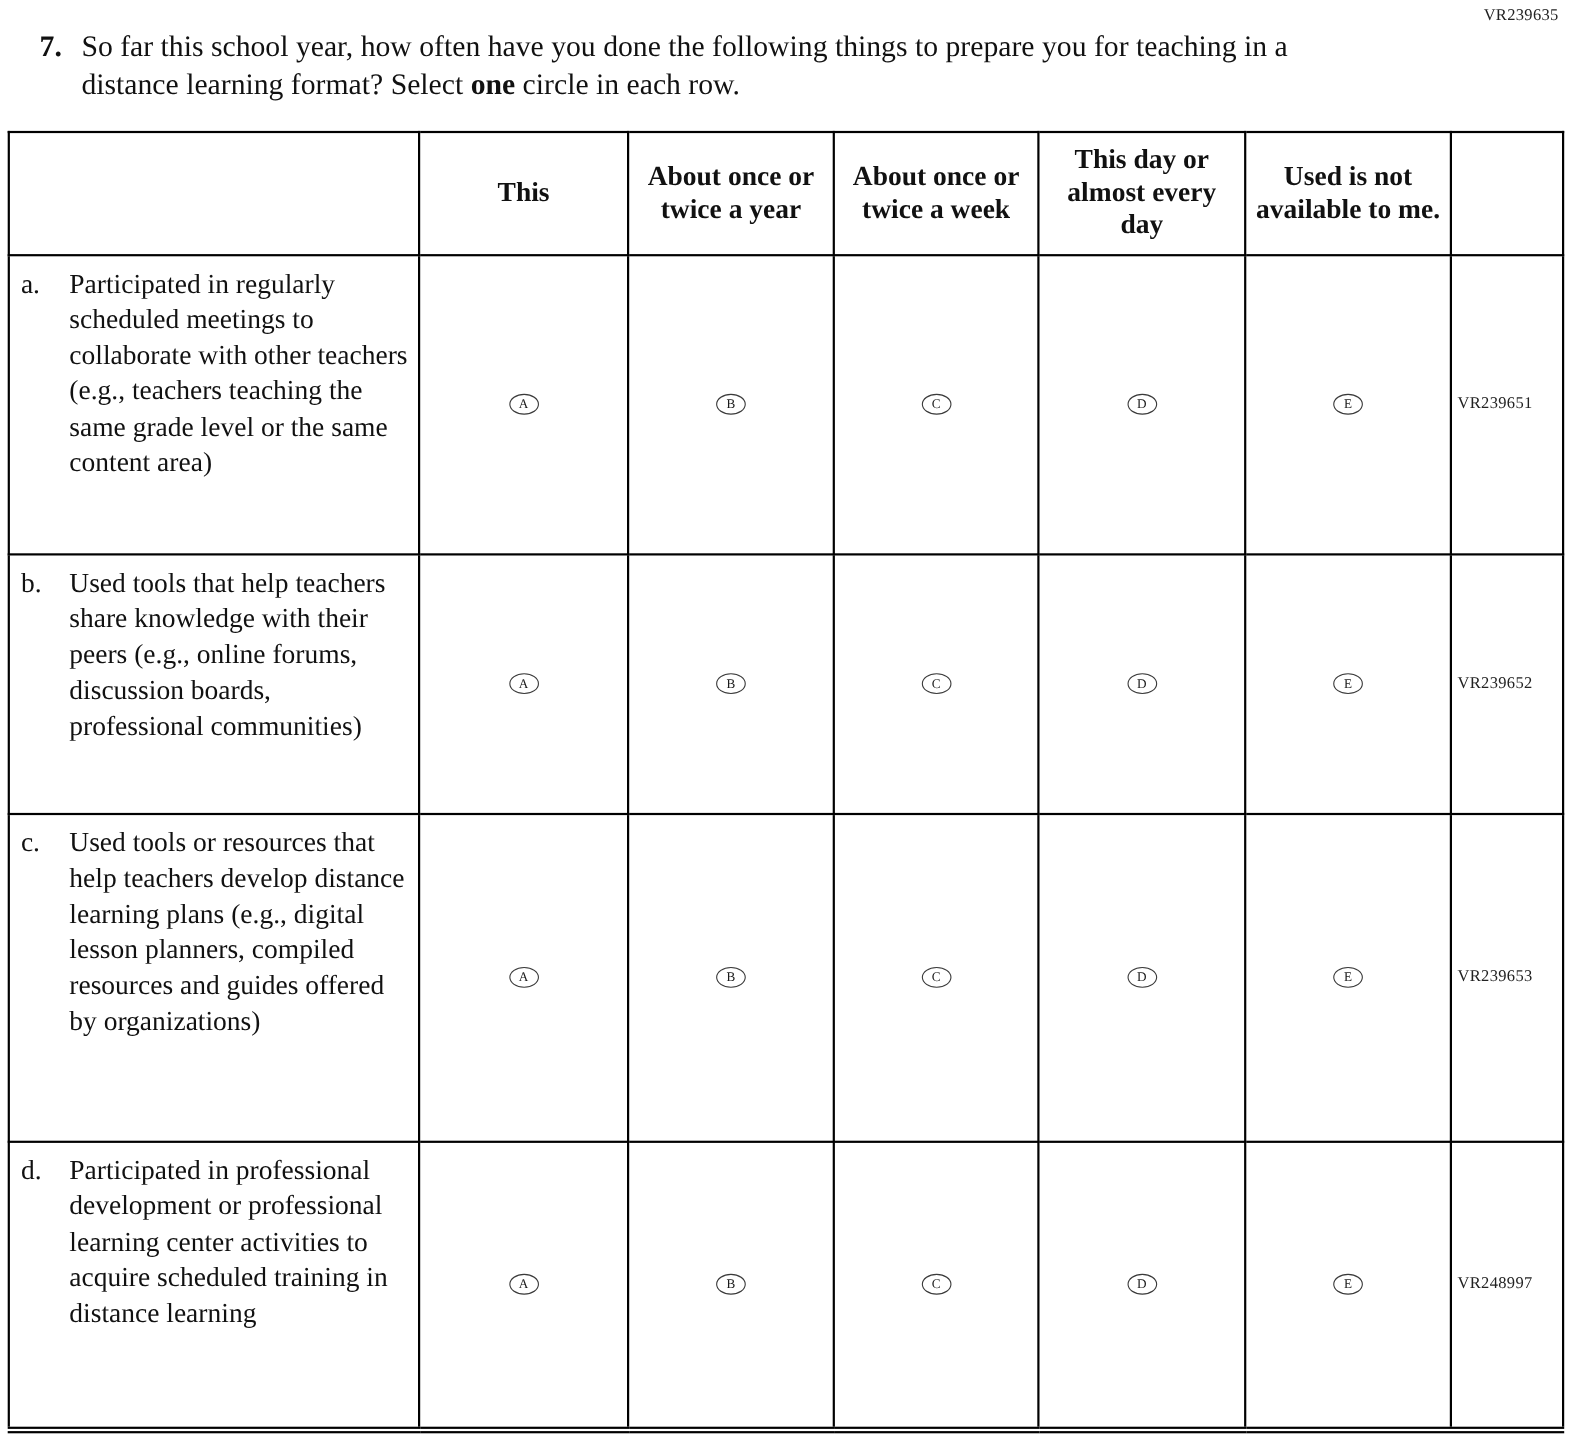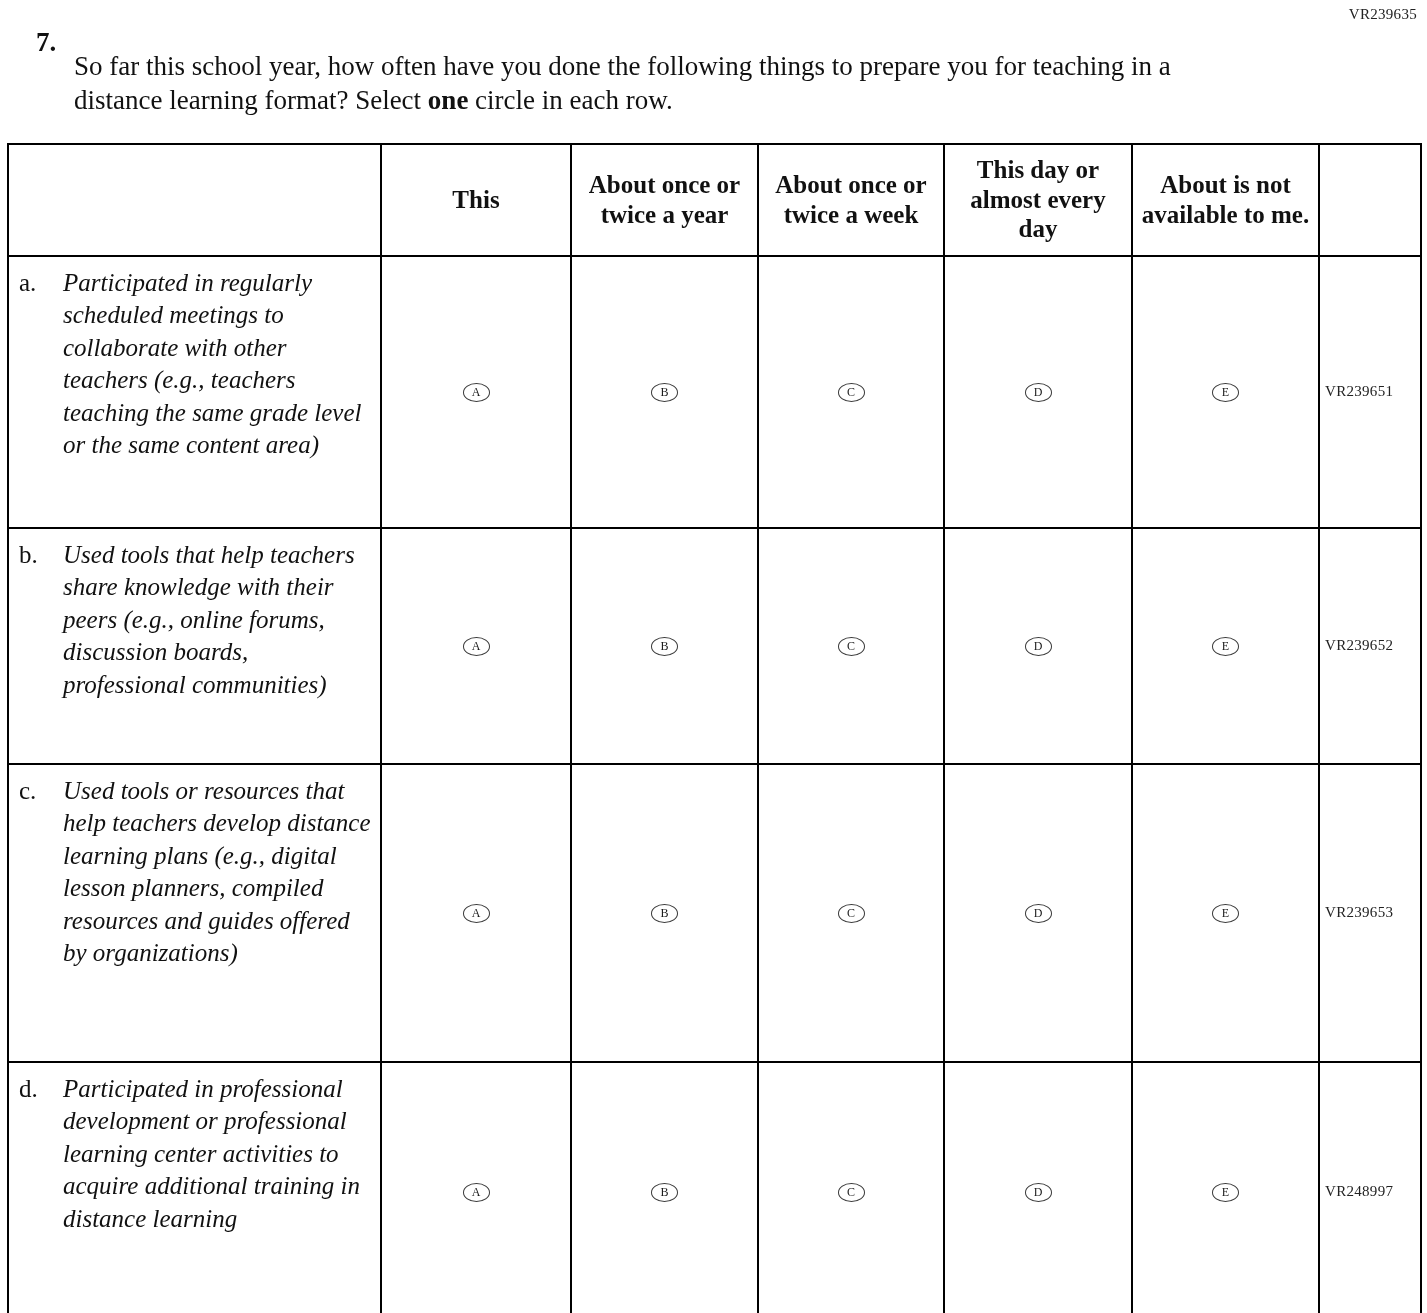--- a/index.html
+++ b/index.html
@@ -29,21 +29,20 @@
   .qnum {
     font-weight:bold;
     font-size:27px;
     flex:0 0 38px;
     line-height:1.25;
   }
   .qtext {
     font-size:27px;
     line-height:1.25;
     width:1160px;
-    margin-top:24px;
   }
   table.grid {
     margin:25px 0 0 7px;
     width:1413px;
     table-layout:fixed;
     border-collapse:collapse;
   }
   table.grid th, table.grid td {
     border:2px solid #000000;
   }
@@ -58,21 +57,21 @@
     border-bottom:5px double #000000;
   }
   tbody td.item {
     vertical-align:top;
     padding:10px 6px 8px 10px;
     font-size:25px;
     line-height:1.3;
   }
   .item-inner { display:flex; }
   .letter { flex:0 0 44px; }
-  .itemtext { flex:1 1 auto;font-style:italic; }
+  .itemtext { flex:1 1 auto; }
   tbody td.opt {
     text-align:center;
     vertical-align:middle;
   }
   tbody td.code {
     vertical-align:middle;
     font-size:15px;
     color:#222222;
     padding-left:5px;
     letter-spacing:0.3px;
@@ -119,21 +118,21 @@
       <col style="width:187px">
       <col style="width:102px">
     </colgroup>
     <thead>
       <tr>
         <th></th>
         <th>This</th>
         <th>About once or twice a year</th>
         <th>About once or twice a week</th>
         <th>This day or almost every day</th>
-        <th>About is not available to me.</th>
+        <th>Used is not available to me.</th>
         <th></th>
       </tr>
     </thead>
     <tbody>
 
       <tr class="row-a">
         <td class="item">
           <div class="item-inner">
             <span class="letter">a.</span>
             <span class="itemtext">Participated in regularly scheduled meetings to collaborate with other teachers (e.g., teachers teaching the same grade level or the same content area)</span>
@@ -174,21 +173,21 @@
         <td class="opt"><span class="bubble">C</span></td>
         <td class="opt"><span class="bubble">D</span></td>
         <td class="opt"><span class="bubble">E</span></td>
         <td class="code">VR239653</td>
       </tr>
 
       <tr class="row-d">
         <td class="item">
           <div class="item-inner">
             <span class="letter">d.</span>
-            <span class="itemtext">Participated in professional development or professional learning center activities to acquire additional training in distance learning</span>
+            <span class="itemtext">Participated in professional development or professional learning center activities to acquire scheduled training in distance learning</span>
           </div>
         </td>
         <td class="opt"><span class="bubble">A</span></td>
         <td class="opt"><span class="bubble">B</span></td>
         <td class="opt"><span class="bubble">C</span></td>
         <td class="opt"><span class="bubble">D</span></td>
         <td class="opt"><span class="bubble">E</span></td>
         <td class="code">VR248997</td>
       </tr>
 

